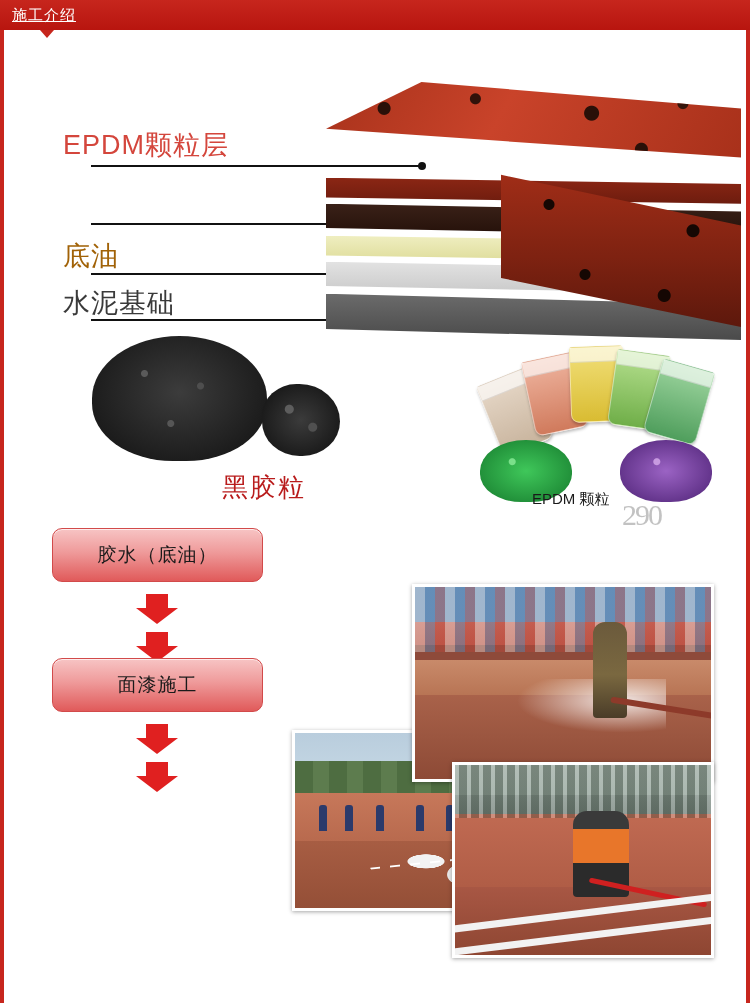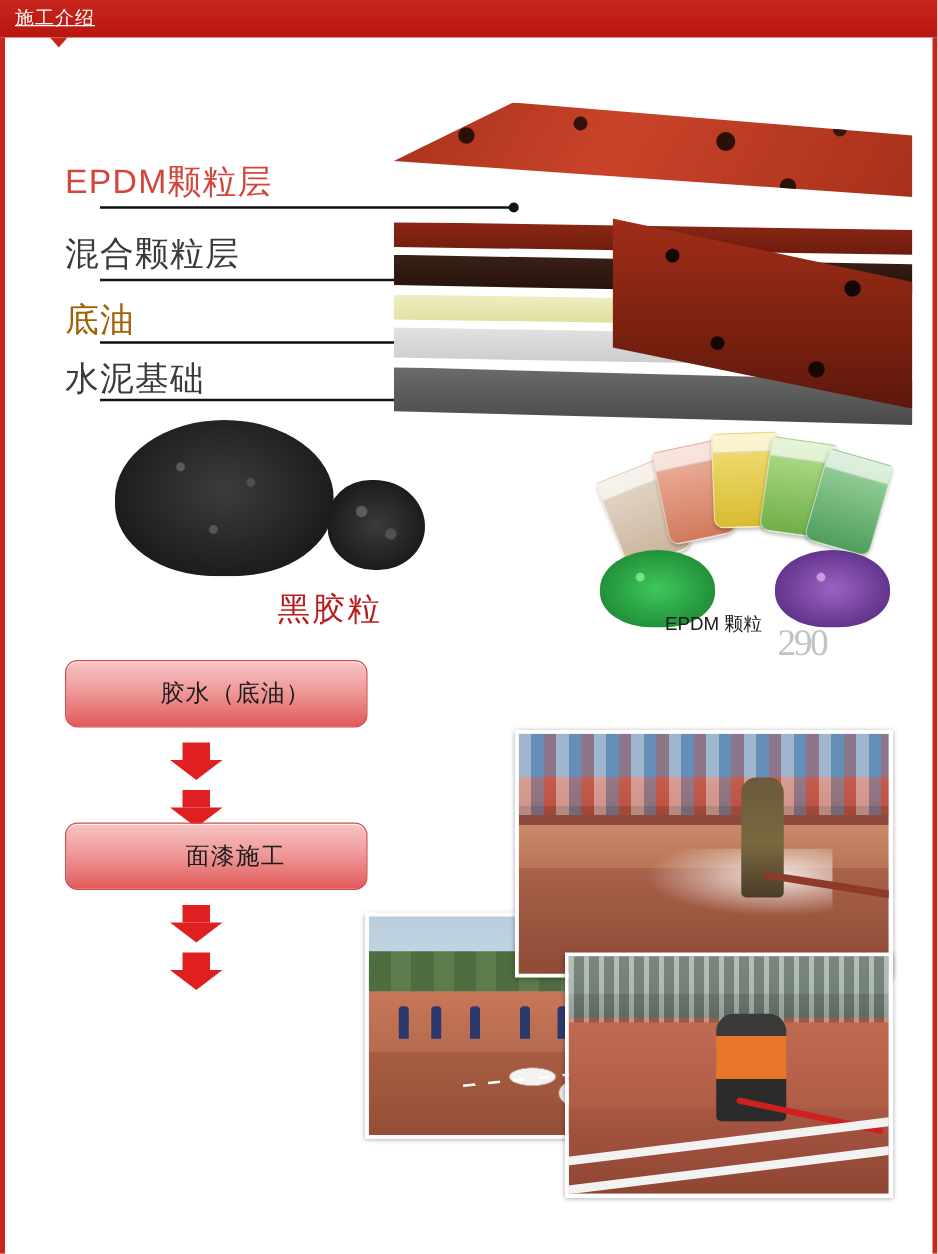--- a/index.html
+++ b/index.html
@@ -51,21 +51,21 @@
     width: 4px;
     height: 973px;
     background: #c7261d;
   }
   .edge-left { left: 0; }
   .edge-right { right: 0; }
 
   
   .diagram {
     position: absolute;
-    left: 0; top: 36px;
+    left: 11px; top: 36px;
     width: 602px;
     height: 300px;
     padding-left: 12px;
   }
 
   
   .layer-label {
     position: absolute;
     font-size: 27px;
     line-height: 30px;
@@ -254,21 +254,20 @@
     border-radius: 10px;
     background: linear-gradient(to bottom, #f7c4c4 0%, #ef9a9a 45%, #e05a5a 100%);
     border: 1px solid #d24a4a;
     box-shadow: inset 0 1px 0 rgba(255,255,255,.7);
     display: flex;
     align-items: center;
     justify-content: center;
     color: #1a1a1a;
     font-size: 19px;
     letter-spacing: 1px;
-    padding-left: 31px;
   }
   .flow-arrow {
     width: 209px;
     height: 38px;
     display: flex;
     align-items: center;
     justify-content: center;
   }
   .flow-arrow i {
     display: block;
@@ -412,21 +411,20 @@
   <div class="header-title">施工介绍</div>
 </div>
 <div class="header-caret"></div>
 
 <div class="edge-rule edge-left"></div>
 <div class="edge-rule edge-right"></div>
 
 <div class="diagram">
 
   <div class="layer-label l1">EPDM颗粒层</div>
-  <div class="layer-label l2">混合颗粒层</div>
   <div class="layer-label l3">底油</div>
   <div class="layer-label l4">水泥基础</div>
 
   <div class="leader ld1">
       <span class="dot"></span>
     </div>
   <div class="leader ld2">
       <span class="dot"></span>
     </div>
   <div class="leader ld3">

